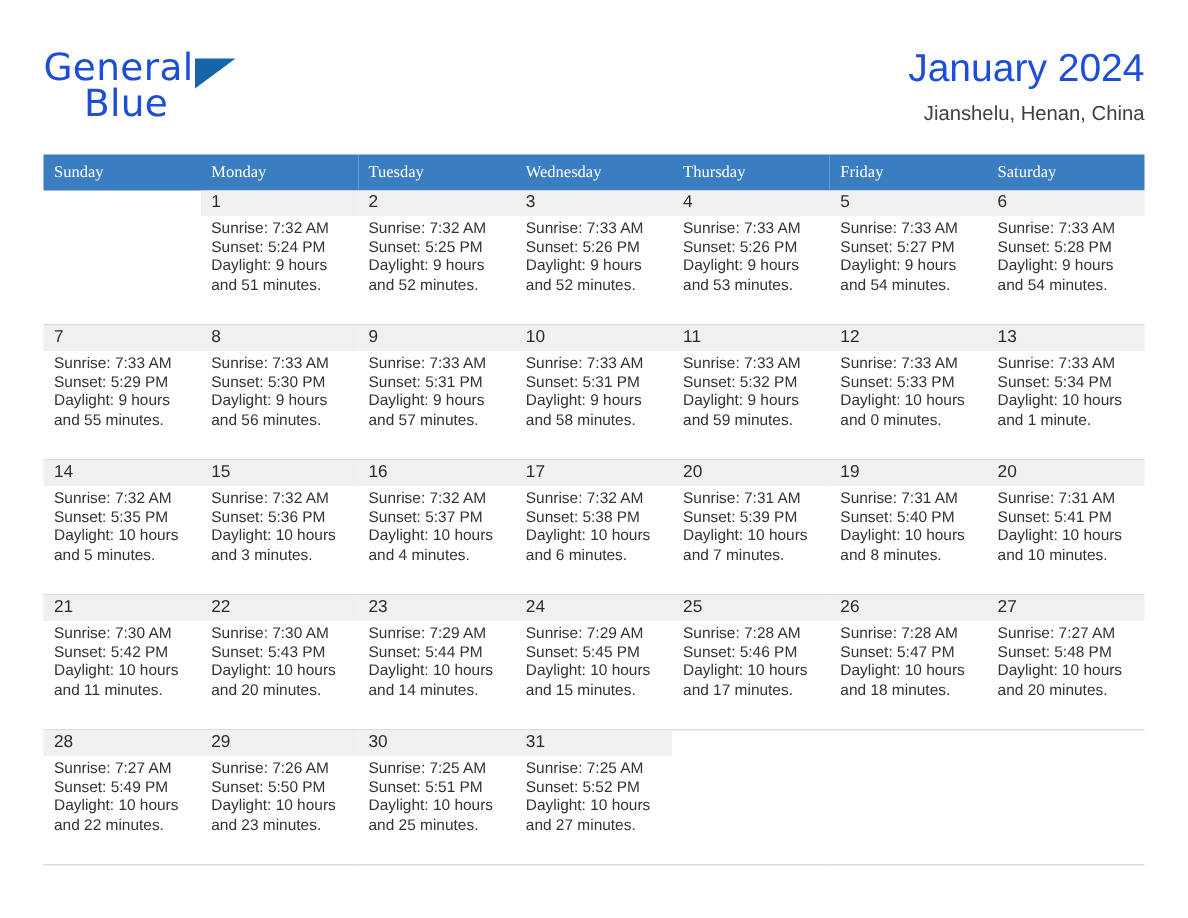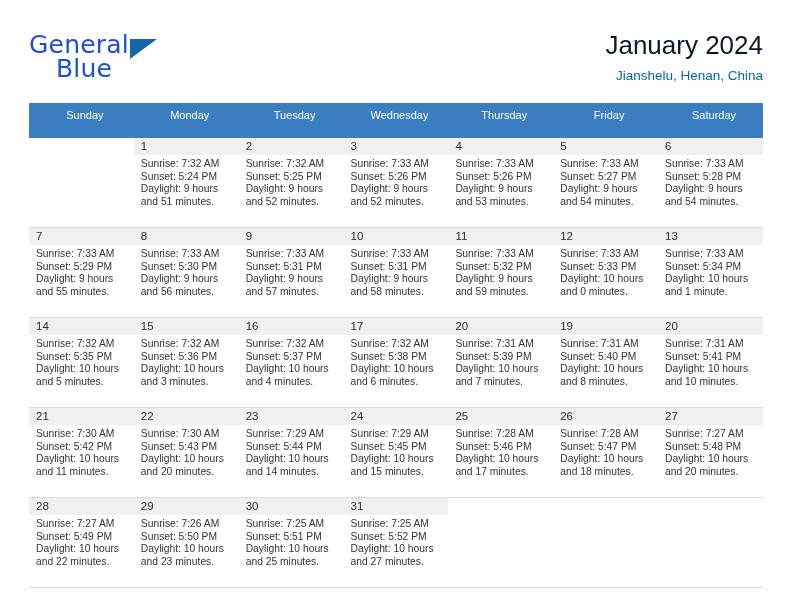--- a/index.html
+++ b/index.html
@@ -67,51 +67,52 @@
   }
   .title-block {
     position: absolute;
     right: 0;
     top: 0;
     text-align: right;
   }
   .cal-title {
     font-size: 26px;
     font-weight: 400;
-    color: #0f172a;
+    color: #1d4ed8;
     line-height: 34px;
     white-space: nowrap;
   }
   .cal-subtitle {
     font-size: 13.5px;
     font-weight: 400;
-    color: #0369a1;
+    color: #404040;
     line-height: 20px;
     margin-top: 4px;
     white-space: nowrap;
   }
 
   
   .calendar {
     position: absolute;
     left: 29px;
     top: 103px;
     width: 734px;
     border-collapse: collapse;
     table-layout: fixed;
   }
   .calendar th {
     background: #3a7dc0;
     color: #ffffff;
     font-size: 11px;
     font-weight: 400;
-    text-align: center;
-    padding: 5px 0 17px 7px;
+    text-align: left;
+    padding: 5px 0 6px 7px;
     height: 13px;
     border: none;
+    font-family: Liberation Serif, serif;
   }
   .calendar td {
     vertical-align: top;
     padding: 0;
     border: none;
     height: 90px;
     width: 104.857px;
     position: relative;
   }
   .daycell {

